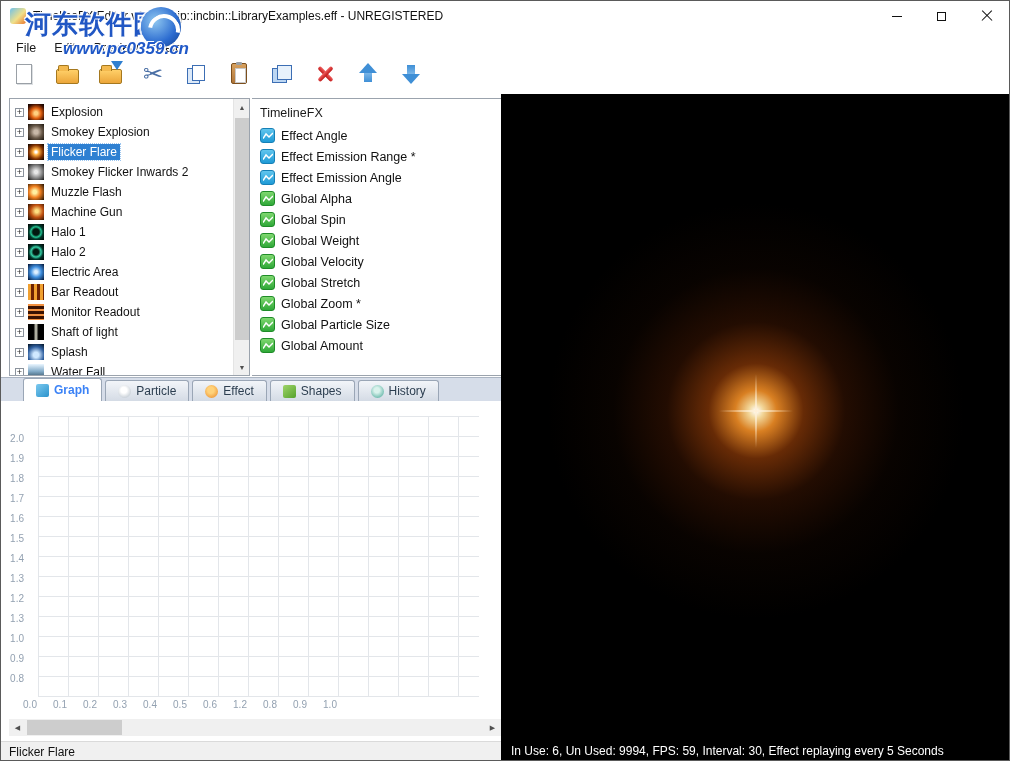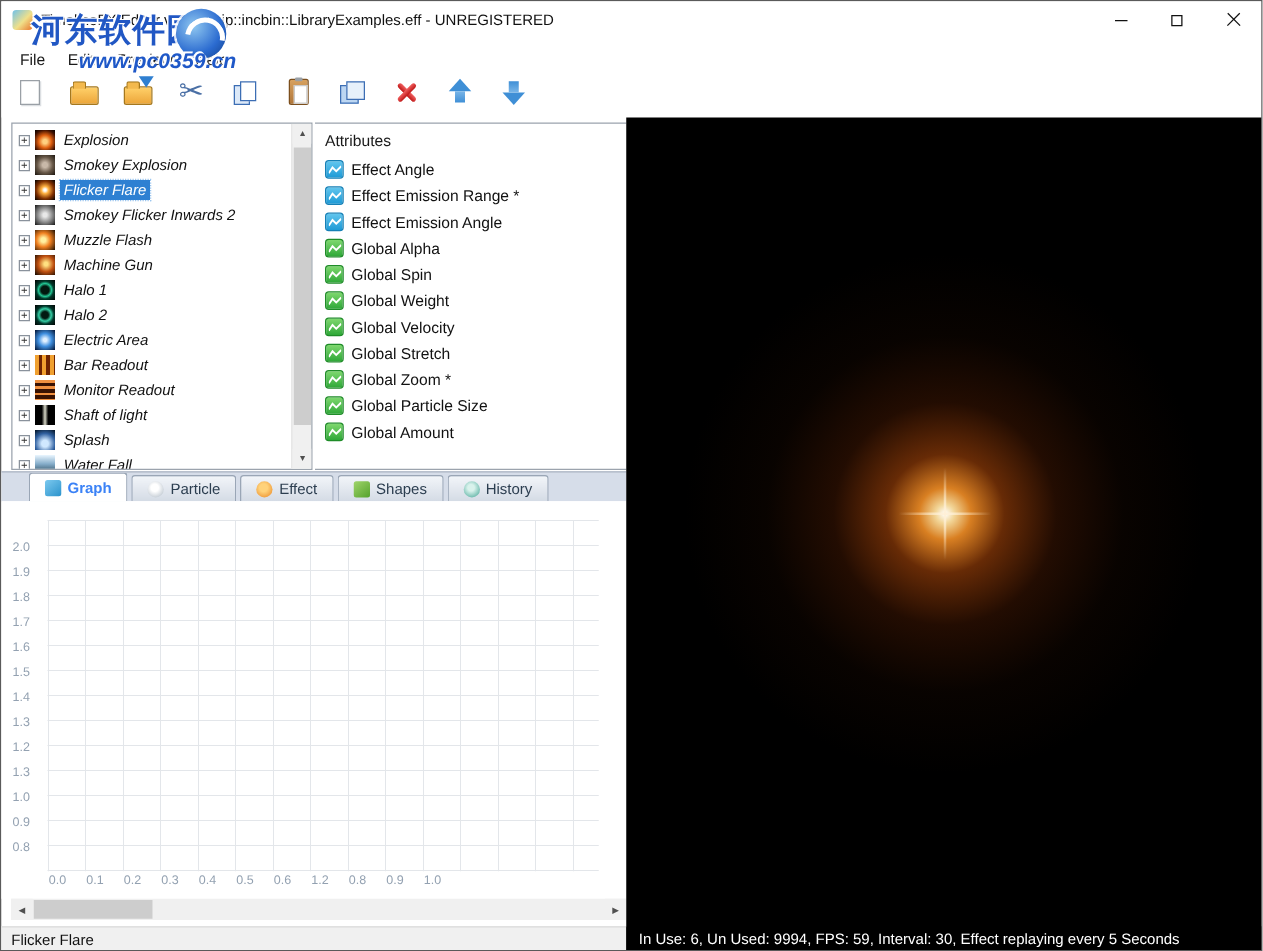--- a/index.html
+++ b/index.html
@@ -50,21 +50,21 @@
   .ic-down .g::before { content:''; position:absolute; left:0; bottom:0; border-left:9px solid transparent; border-right:9px solid transparent; border-top:10px solid #3f8fd6; }
   .ic-down .g::after { content:''; position:absolute; left:5px; top:2px; width:8px; height:9px; background:linear-gradient(#3f8fd6,#7ab6e8); }
 
   
   .tree-panel { position:absolute; left:8px; top:97px; width:241px; height:278px; border:1px solid #9ba3ad; background:#fff; overflow:hidden; }
   .tree { position:absolute; left:0; top:3px; right:16px; bottom:0; overflow:hidden; }
   .tree-item { display:flex; align-items:center; height:20px; padding-left:5px; gap:4px; cursor:pointer; }
   .expander { width:9px; height:9px; border:1px solid #8a929c; background:#fff; font-size:9px; line-height:7px; text-align:center; color:#333; flex:none; }
   .expander::before { content:'+'; }
   .thumb { width:16px; height:16px; background:#000; flex:none; }
-  .tlabel { font-size:12px; color:#111; white-space:nowrap; padding:1px 3px;font-style:italic; }
+  .tlabel { font-size:12px; color:#111; white-space:nowrap; padding:1px 3px; }
   .tree-item.selected .tlabel { background:#2e80d2; color:#fff; outline:1px dotted #9cc6f0; }
   .t-explosion .thumb { background:radial-gradient(circle at 50% 58%, #ffd080 0 14%, #e06010 42%, #401000 76%, #000 100%); }
   .t-smoke .thumb { background:radial-gradient(circle, #c8b8a8 0 18%, #685848 55%, #1a140e 100%); }
   .t-flare .thumb { background:radial-gradient(circle, #fff 0 8%, #ffb040 26%, #803000 62%, #000 100%); }
   .t-smoke2 .thumb { background:radial-gradient(circle, #e8e8e8 0 14%, #8c8c8c 52%, #151515 100%); }
   .t-muzzle .thumb { background:radial-gradient(circle at 42% 50%, #fff0a0 0 15%, #f08020 46%, #1c0e00 100%); }
   .t-machinegun .thumb { background:radial-gradient(circle at 55% 45%, #ffe080 0 12%, #c05010 50%, #0e0600 100%); }
   .t-halo .thumb { background:radial-gradient(circle, #02180f 0 28%, #22c492 46%, #01392a 62%, #000 100%); }
   .t-halo2 .thumb { background:radial-gradient(circle, #031a12 0 24%, #35d0a6 44%, #013328 64%, #000 100%); }
   .t-electric .thumb { background:radial-gradient(circle, #e0f0ff 0 12%, #4090e0 46%, #001030 100%); }
@@ -107,21 +107,21 @@
   .tab.tb-history .ti { background:radial-gradient(circle at 45% 40%, #d9f2ec 0 25%, #3aa08f 100%); border-radius:50%; }
 
   
   .graphwrap { position:absolute; left:0; top:400px; width:570px; height:318px; background:#fff; }
   .ylabels { position:absolute; left:0; top:28px; width:26px; }
   .ytick { height:20px; line-height:20px; font-size:10px; color:#93a1b1; text-align:right; padding-right:3px; }
   .grid { position:absolute; left:37px; top:15px; width:441px; height:281px;
           background-image:
             repeating-linear-gradient(to right, #e3e6ea 0px, #e3e6ea 1px, transparent 1px, transparent 30px),
             repeating-linear-gradient(to bottom, #e3e6ea 0px, #e3e6ea 1px, transparent 1px, transparent 20px); }
-  .xlabels { position:absolute; left:30px; top:298px; display:flex;align-items:flex-end; }
+  .xlabels { position:absolute; left:14px; top:298px; display:flex;align-items:flex-end; }
   .xtick { width:30px; text-align:center; font-size:10px; color:#93a1b1; }
   .graph-vscroll { position:absolute; right:1px; top:2px; width:16px; height:312px; background:#f0f0f0; }
   .graph-vscroll .up { left:0; top:0; width:16px; height:16px; }
   .graph-vscroll .down { left:0; bottom:0; width:16px; height:16px; }
   .graph-vscroll .sb-thumb { left:1px; top:18px; width:14px; height:138px; }
   .hscroll { position:absolute; left:8px; top:718px; width:492px; height:17px; background:#f0f0f0; }
   .hscroll .left { left:0; top:0; width:17px; height:17px; }
   .hscroll .right { right:0; top:0; width:17px; height:17px; }
   .hscroll .sb-thumb { left:18px; top:1px; width:95px; height:15px; }
 
@@ -292,21 +292,21 @@
         </div>
       </div>
     <div class="tree-vscroll">
       <span class="sb-arrow up">▲</span>
       <span class="sb-thumb"></span>
       <span class="sb-arrow down">▼</span>
     </div>
   </div>
 
   <div class="attrs">
-    <div class="attrs-header">Attributes</div>
+    <div class="attrs-header">TimelineFX</div>
     <div class="attr-list">
 
     <div class="attr-item blue">
           <span class="attr-icon">
             <svg width="10" height="8" viewBox="0 0 10 8">
               <polyline points="0,6.5 3,2 6,5 10,1" fill="none" stroke="#ffffff" stroke-width="1.5"></polyline>
             </svg>
           </span>
           <span class="attr-label">Effect Angle</span>
         </div>

